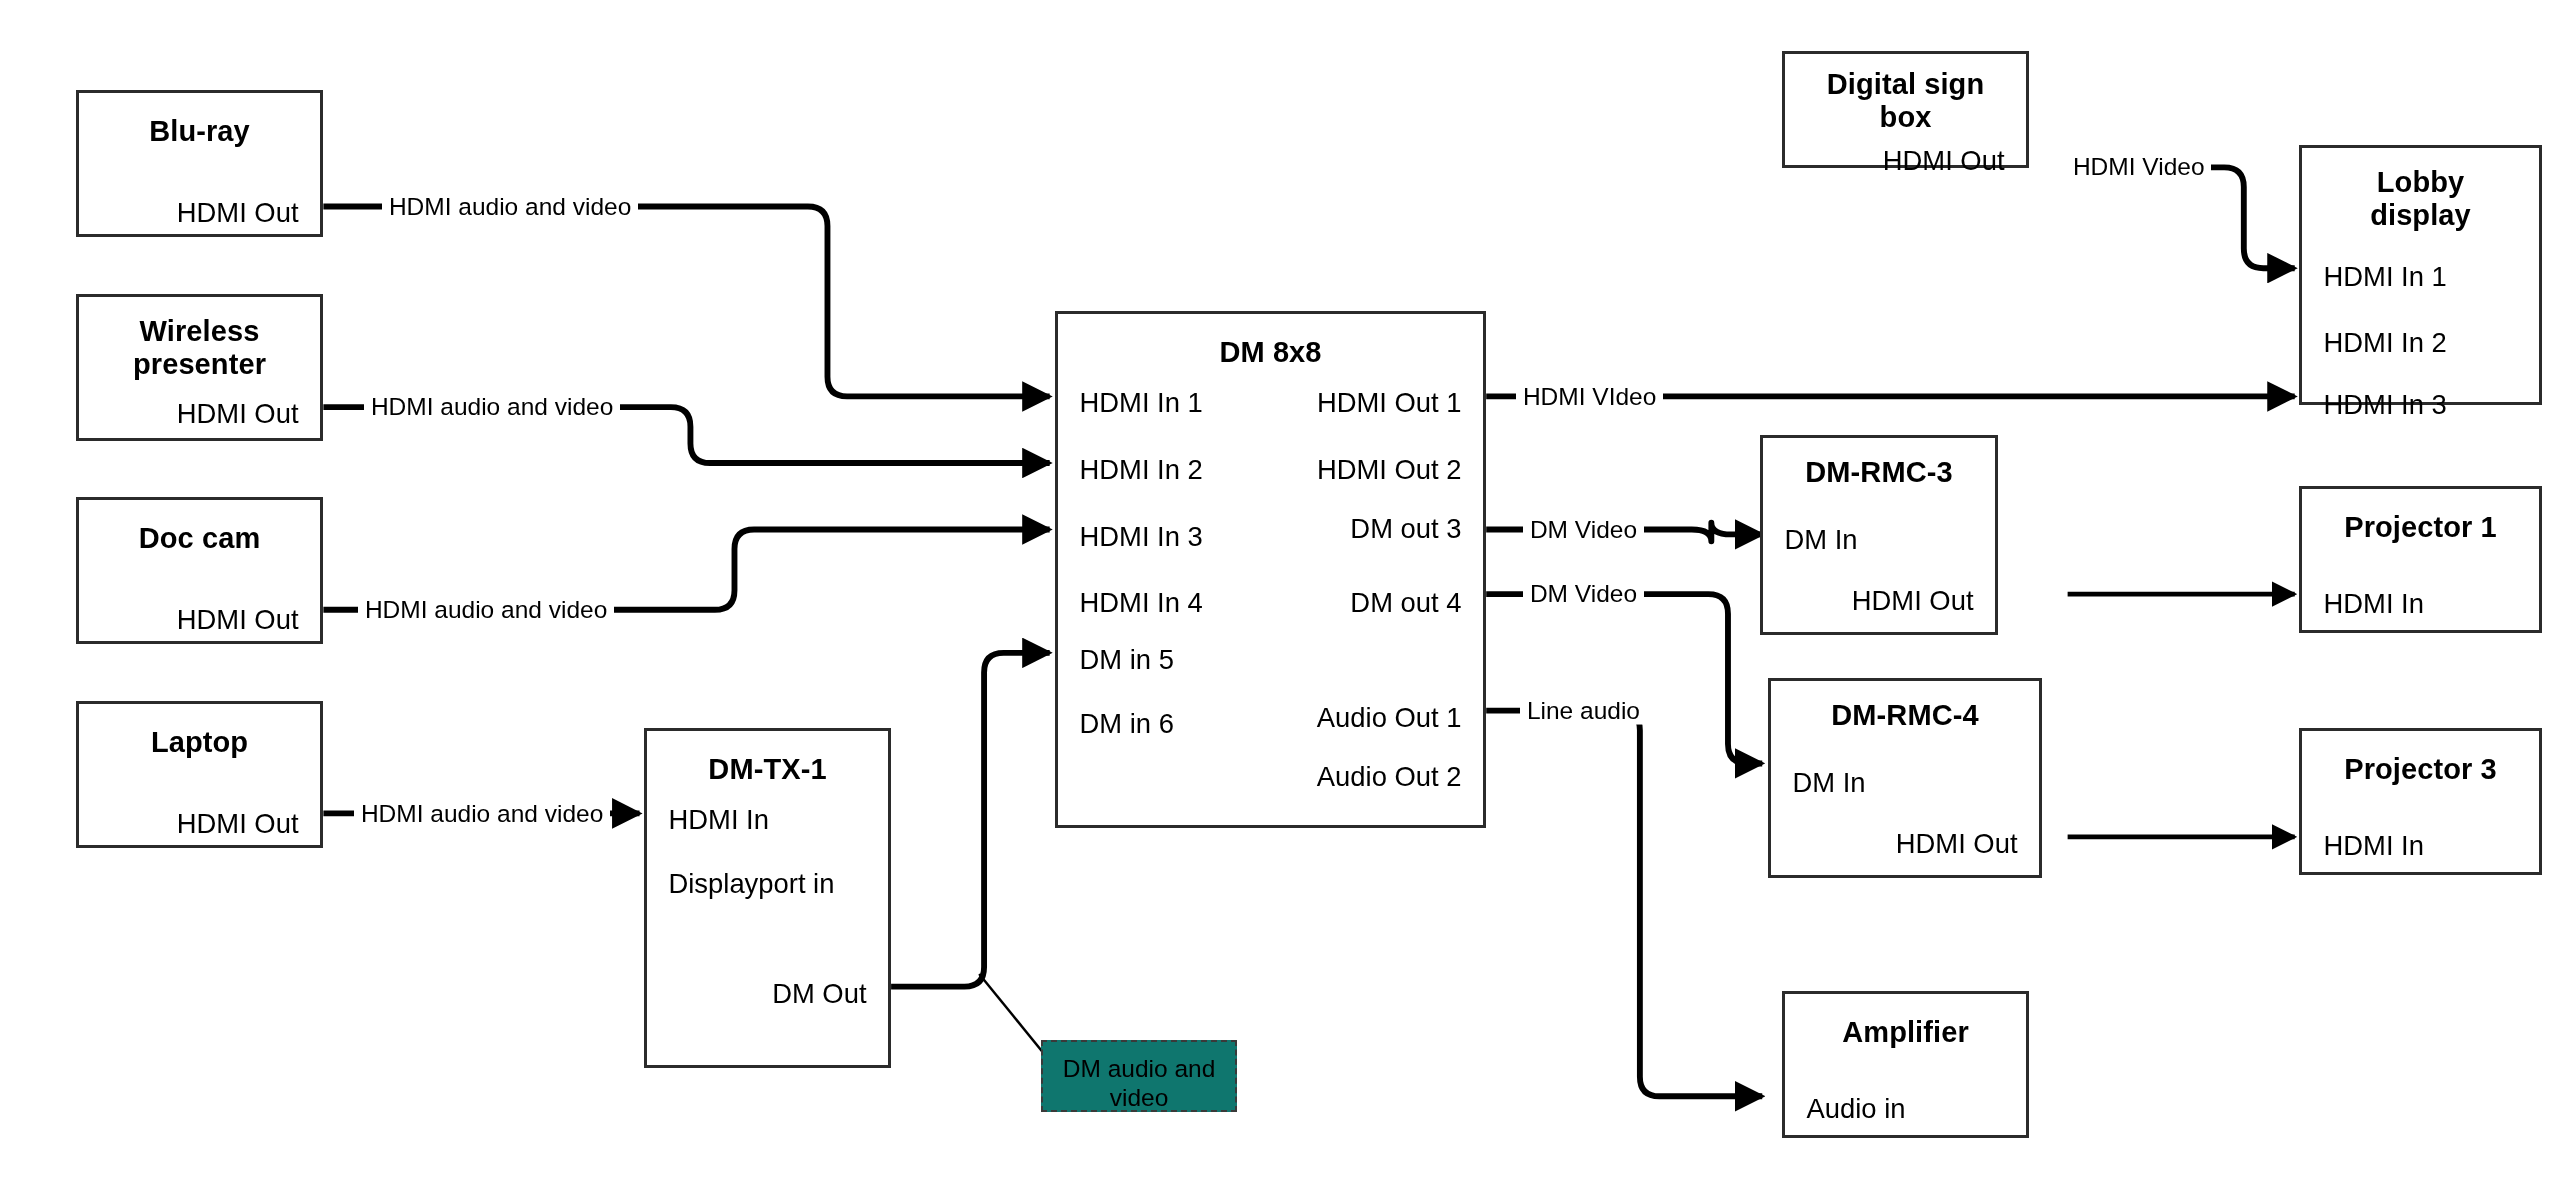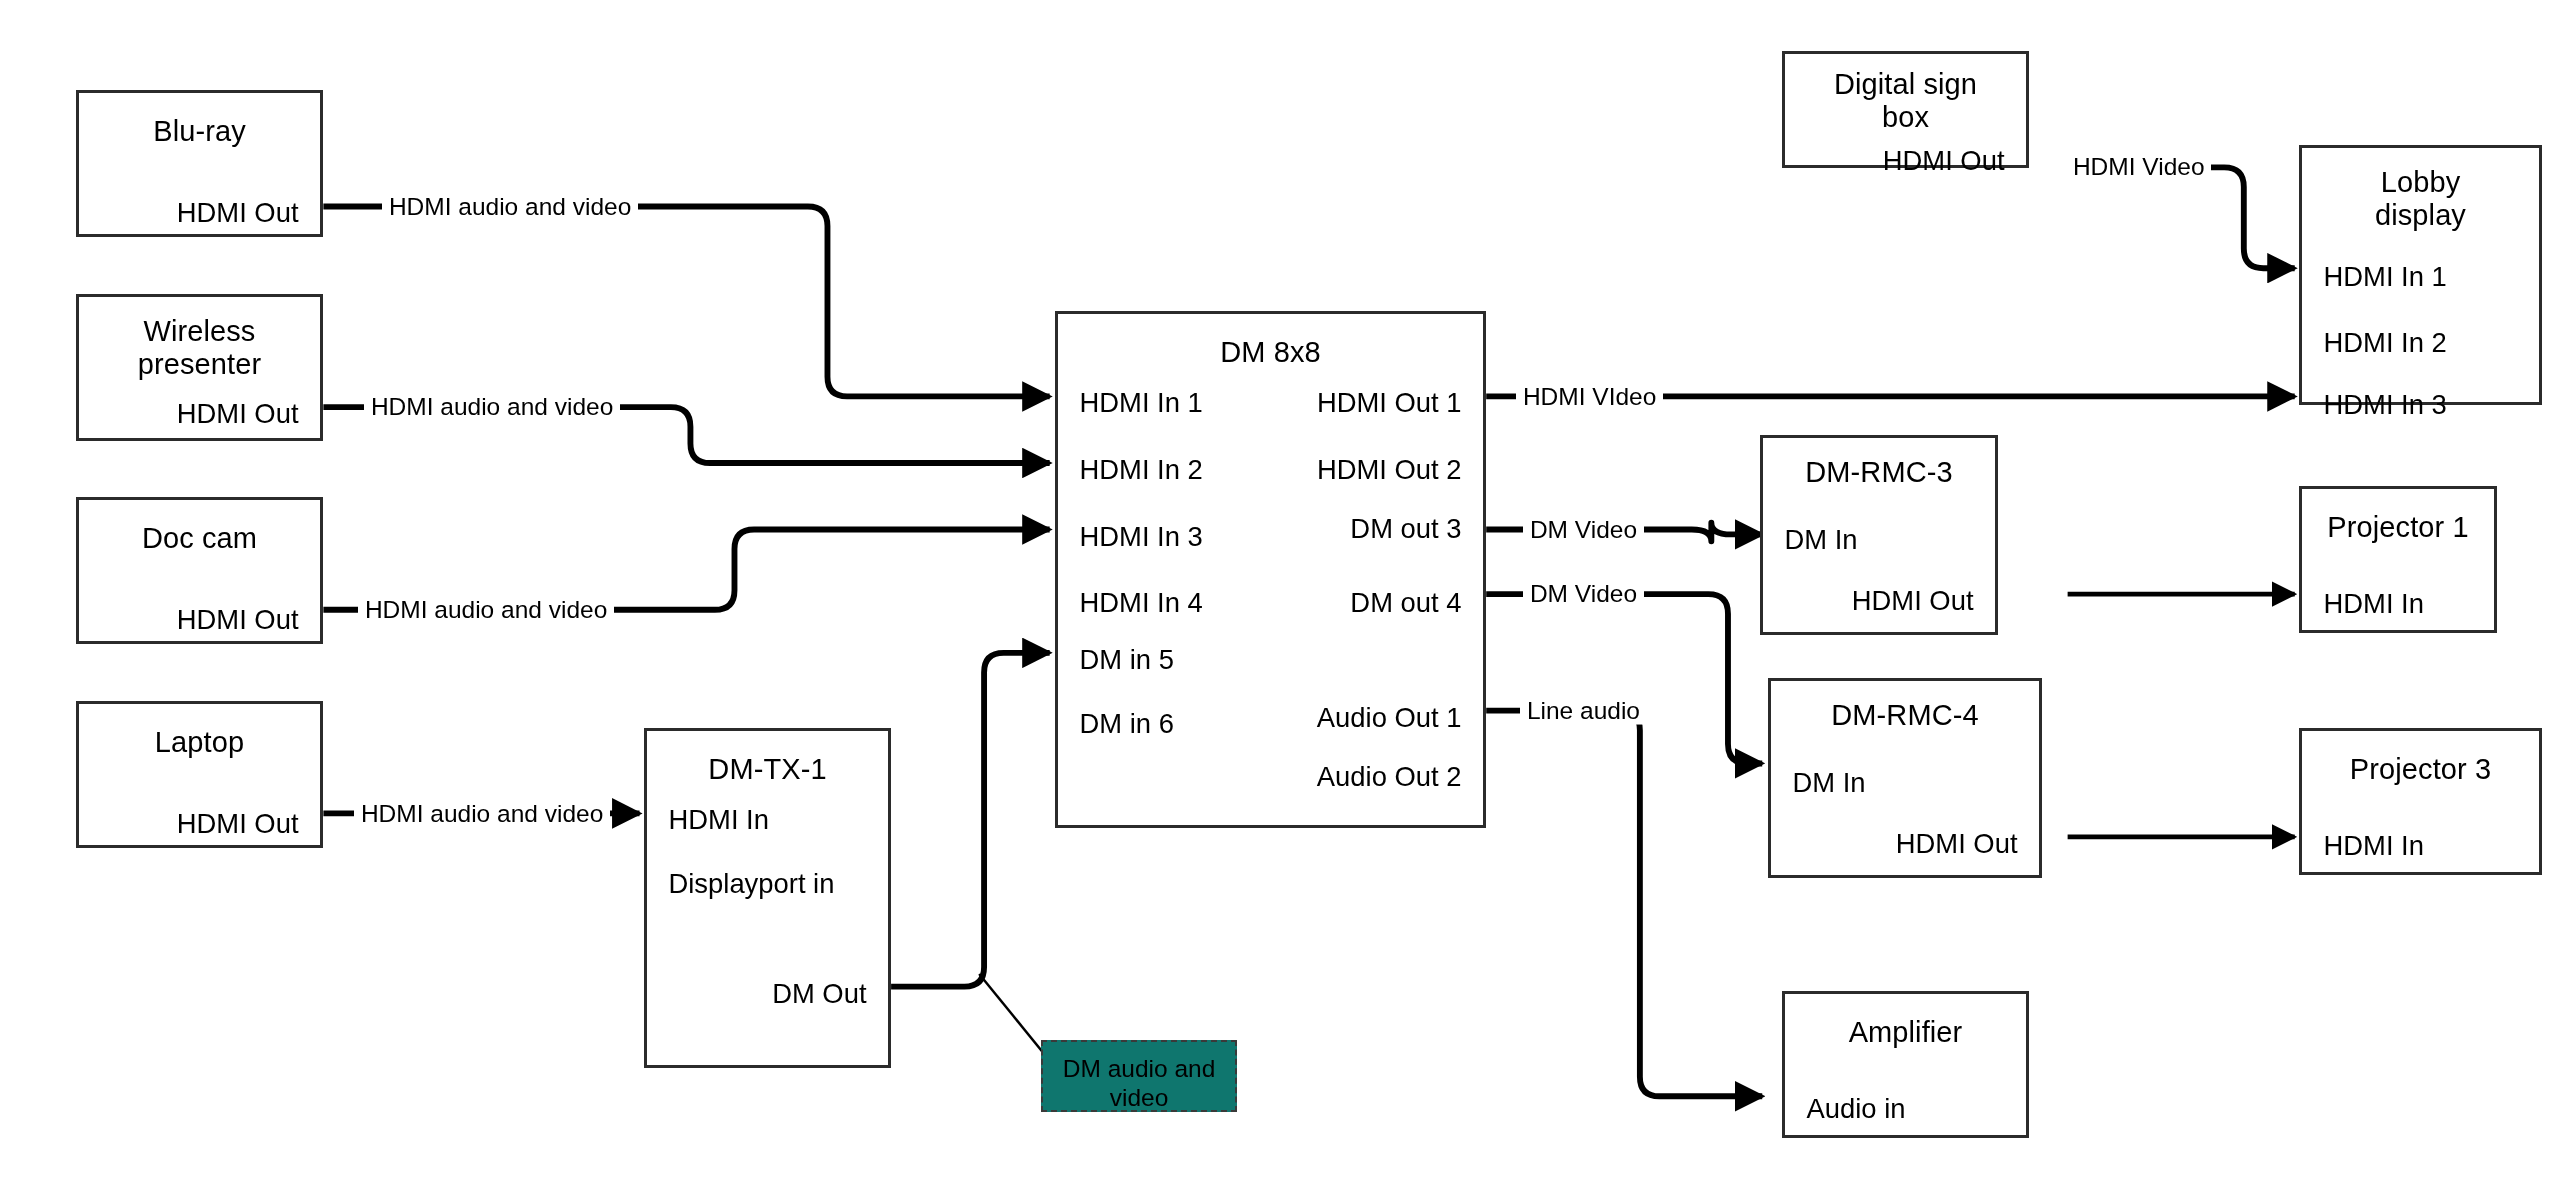--- a/index.html
+++ b/index.html
@@ -32,21 +32,21 @@
   }
   .node.dashed {
     border: 2.9px dashed #3a3a3a;
     background: #0f766e;
   }
   .node-title {
     position: absolute;
     left: 0;
     right: 0;
     text-align: center;
-    font-weight: normal;
+    font-weight: bold;
     font-size: 29px;
     color: #000000;
     line-height: 1.16;
     letter-spacing: 0.1px;
   }
   .port {
     position: absolute;
     font-size: 27.4px;
     color: #000000;
     white-space: nowrap;
@@ -196,21 +196,21 @@
     <div class="port left" style="top:88px;">DM In</div>
     <div class="port right" style="top:149px;">HDMI Out</div>
   </div>
 
   <div class="node" style="left:1768px; top:678px; width:274px; height:200px;">
     <div class="node-title" style="top:17.6px;">DM-RMC-4</div>
     <div class="port left" style="top:88px;">DM In</div>
     <div class="port right" style="top:149px;">HDMI Out</div>
   </div>
 
-  <div class="node" style="left:2299px; top:486px; width:198px; height:147px;">
+  <div class="node" style="left:2299px; top:486px; width:243px; height:147px;">
     <div class="node-title" style="top:21.5px;">Projector 1</div>
     <div class="port left" style="top:101px;">HDMI In</div>
   </div>
 
   <div class="node" style="left:2299px; top:728px; width:243px; height:147px;">
     <div class="node-title" style="top:21.5px;">Projector 3</div>
     <div class="port left" style="top:101px;">HDMI In</div>
   </div>
 
   <div class="node" style="left:1782px; top:991px; width:247px; height:147px;">

